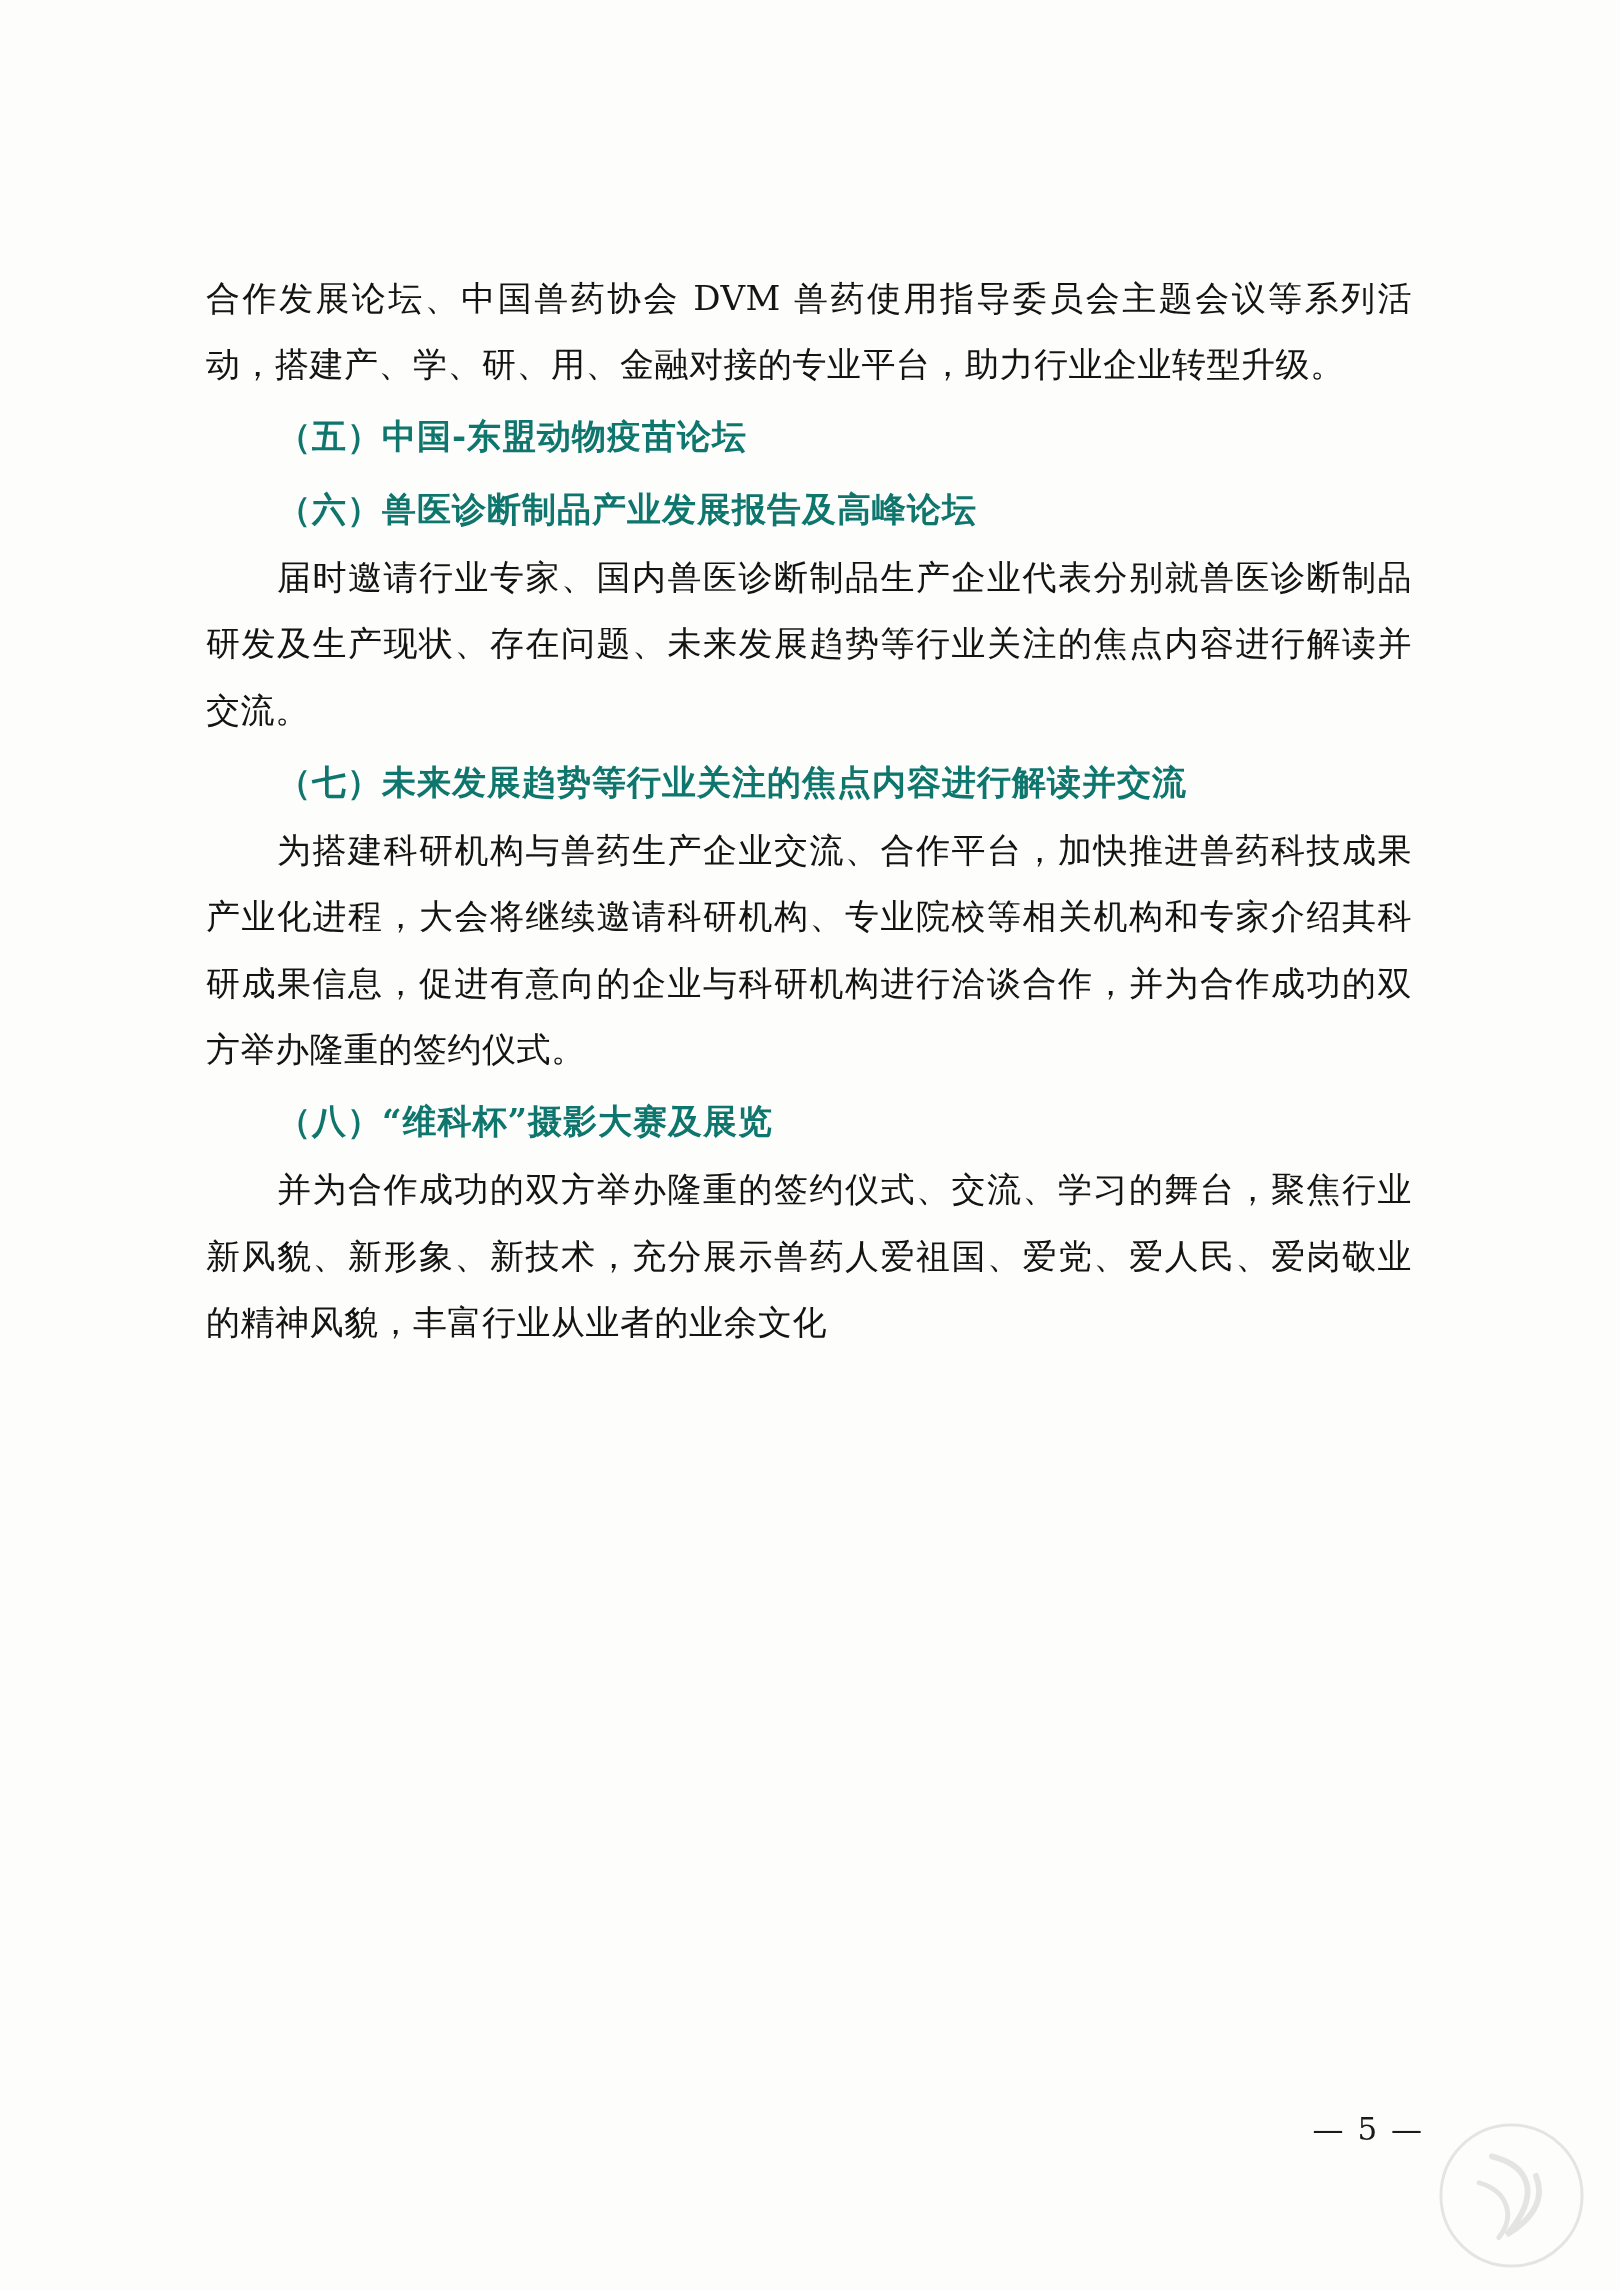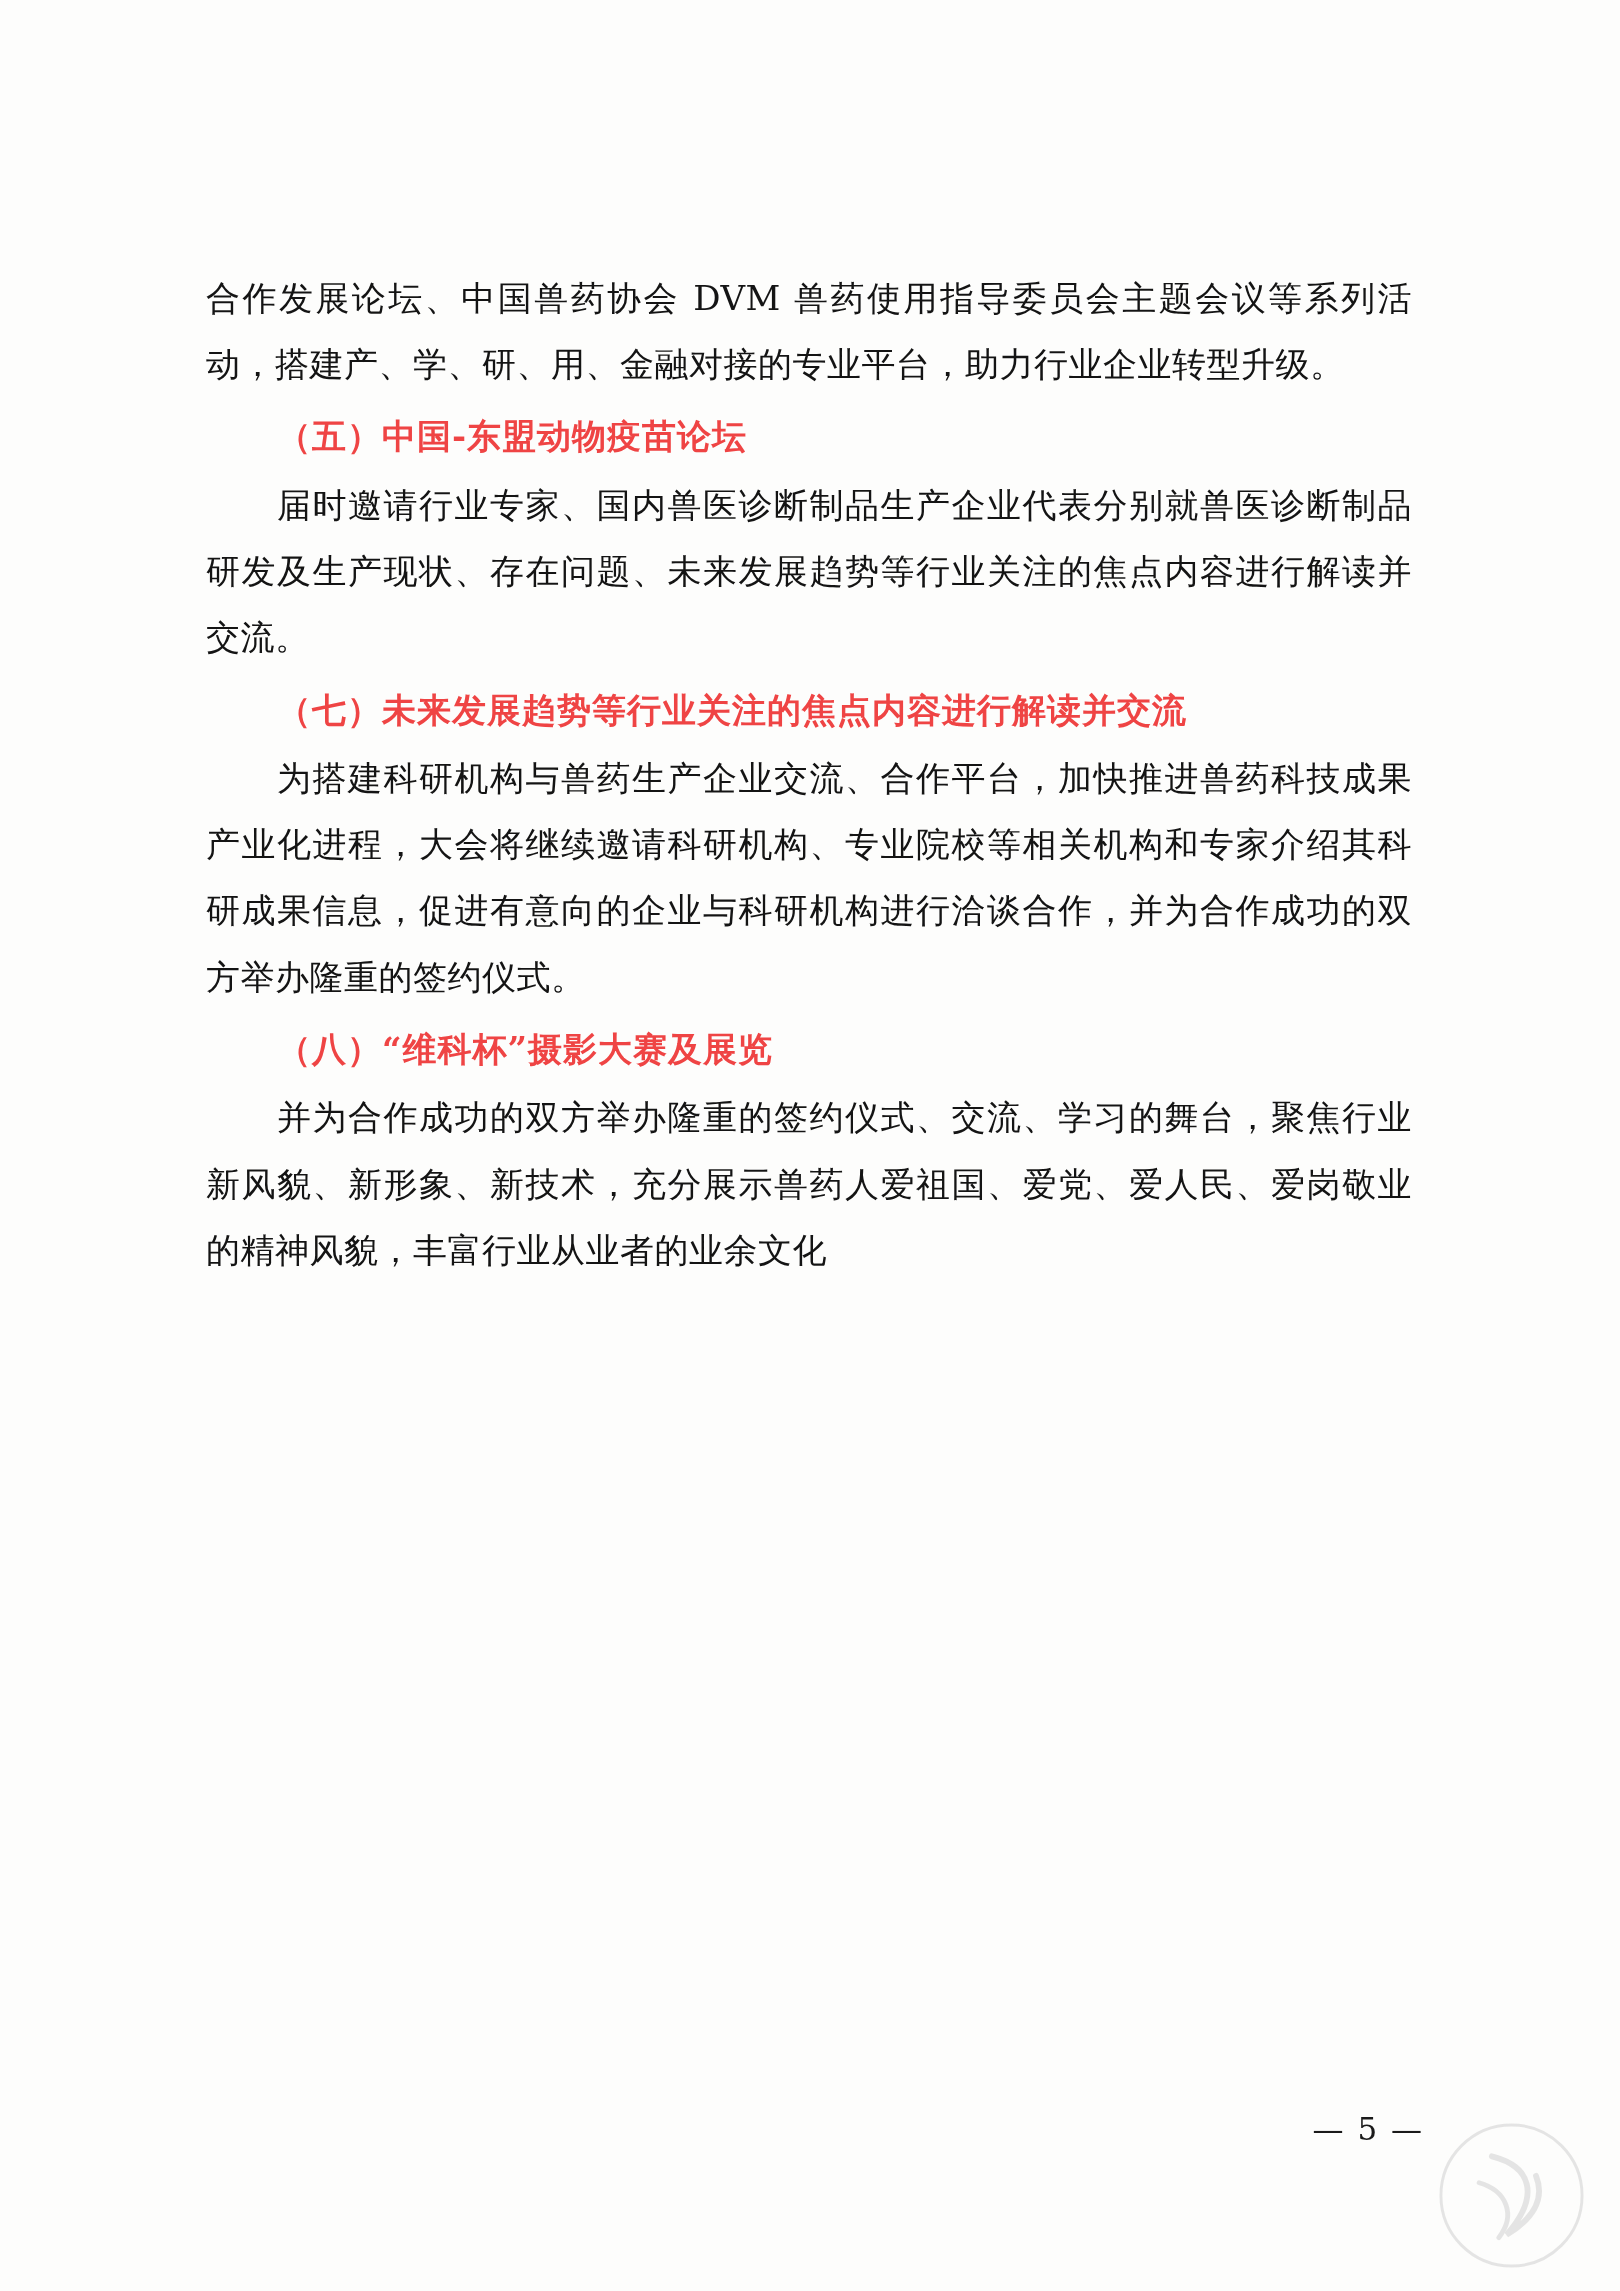--- a/index.html
+++ b/index.html
@@ -38,21 +38,21 @@
   p.indent {
     text-indent: 71px;
   }
   p.heading {
     font-weight: 700;
     text-indent: 71px;
     letter-spacing: 1px;
     margin-top: 5.9px;
     margin-bottom: 2px;
     font-size: 34px;
-    color: #ef4444;
+    color: #0f766e;
   }
   .page-number {
     position: absolute;
     right: 196px;
     bottom: 145px;
     font-size: 31px;
     color: #1a1a1a;
     letter-spacing: 2px;
     font-family: "DejaVu Serif", "Liberation Serif", serif;
   }
@@ -72,20 +72,21 @@
 
 <div class="page">
 
   <div class="content">
 
     <p class="body">合作发展论坛、中国兽药协会 DVM 兽药使用指导委员会主题会议等系列活动，搭建产、学、研、用、金融对接的专业平台，助力行业企业转型升级。</p>
 
     <p class="heading">（五）中国-东盟动物疫苗论坛</p>
 
 
+    <p class="heading">（六）兽医诊断制品产业发展报告及高峰论坛</p>
 
     <p class="body indent">届时邀请行业专家、国内兽医诊断制品生产企业代表分别就兽医诊断制品研发及生产现状、存在问题、未来发展趋势等行业关注的焦点内容进行解读并交流。</p>
 
     <p class="heading">（七）未来发展趋势等行业关注的焦点内容进行解读并交流</p>
 
     <p class="body indent">为搭建科研机构与兽药生产企业交流、合作平台，加快推进兽药科技成果产业化进程，大会将继续邀请科研机构、专业院校等相关机构和专家介绍其科研成果信息，促进有意向的企业与科研机构进行洽谈合作，并为合作成功的双方举办隆重的签约仪式。</p>
 
     <p class="heading">（八）“维科杯”摄影大赛及展览</p>
 
     <p class="body indent">并为合作成功的双方举办隆重的签约仪式、交流、学习的舞台，聚焦行业新风貌、新形象、新技术，充分展示兽药人爱祖国、爱党、爱人民、爱岗敬业的精神风貌，丰富行业从业者的业余文化</p>

